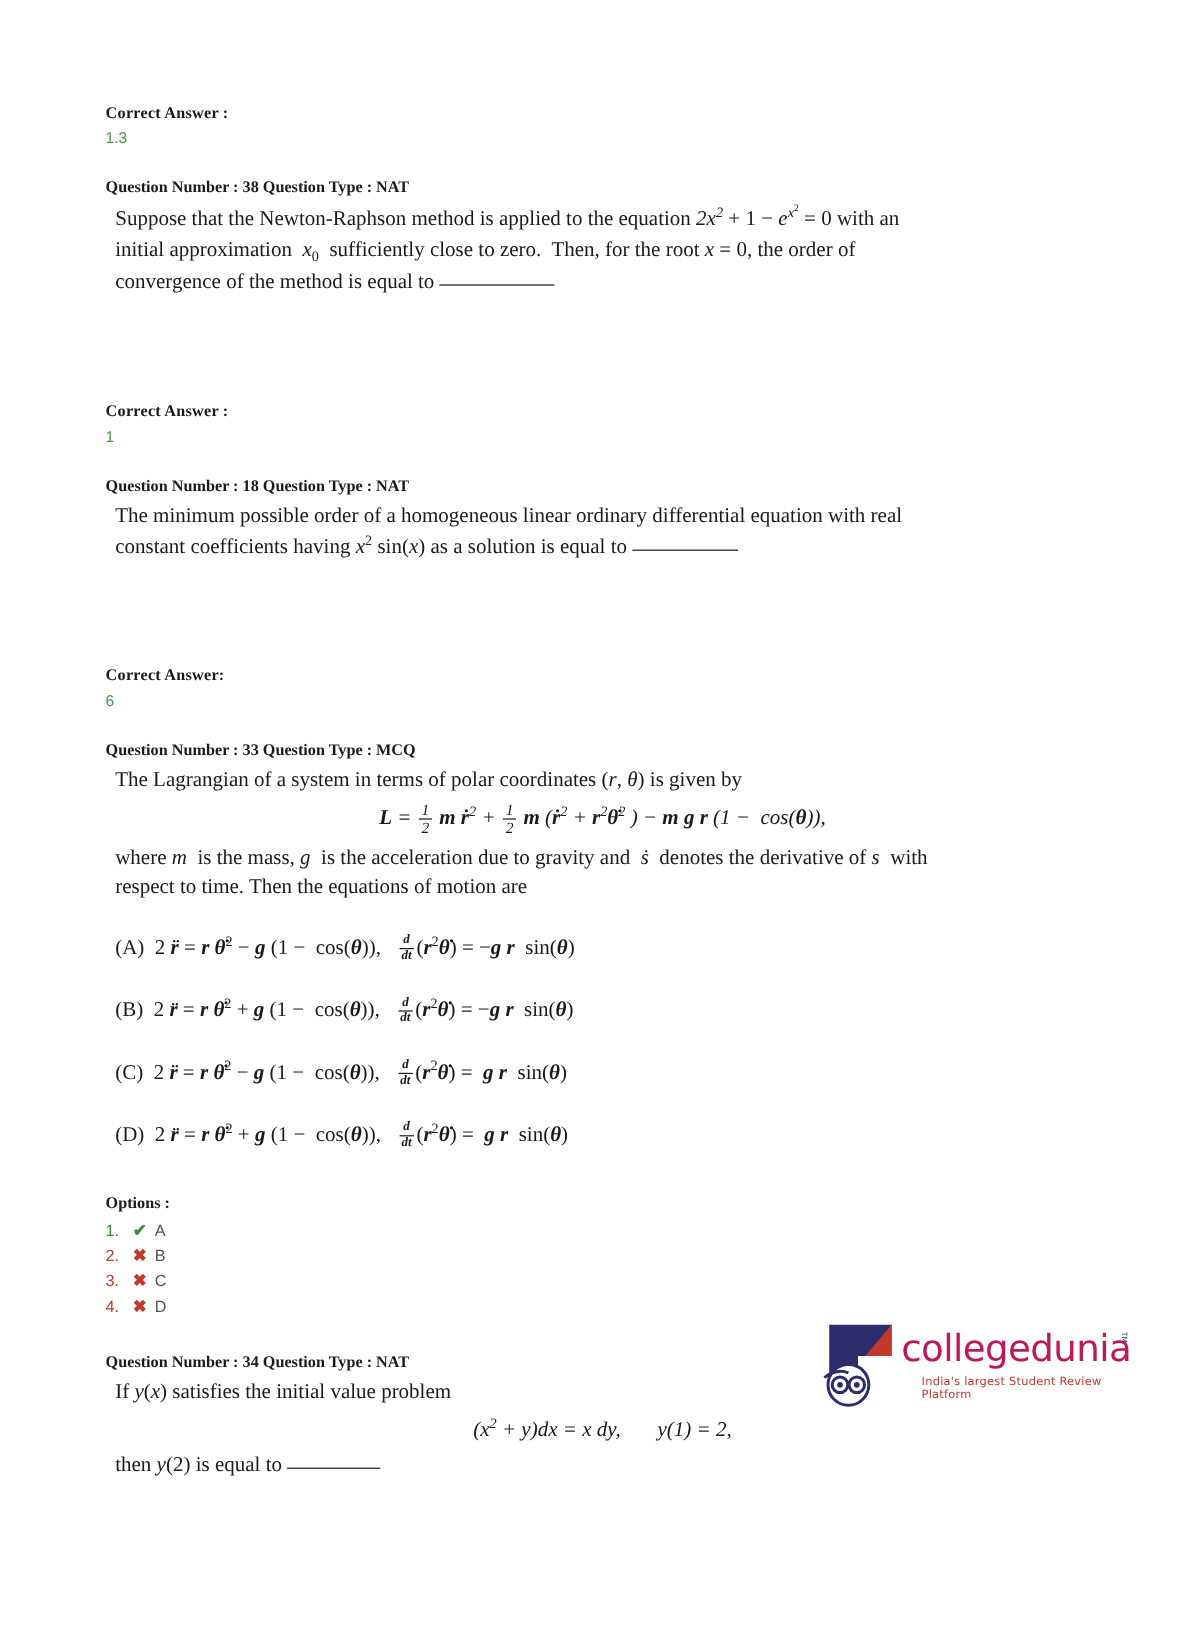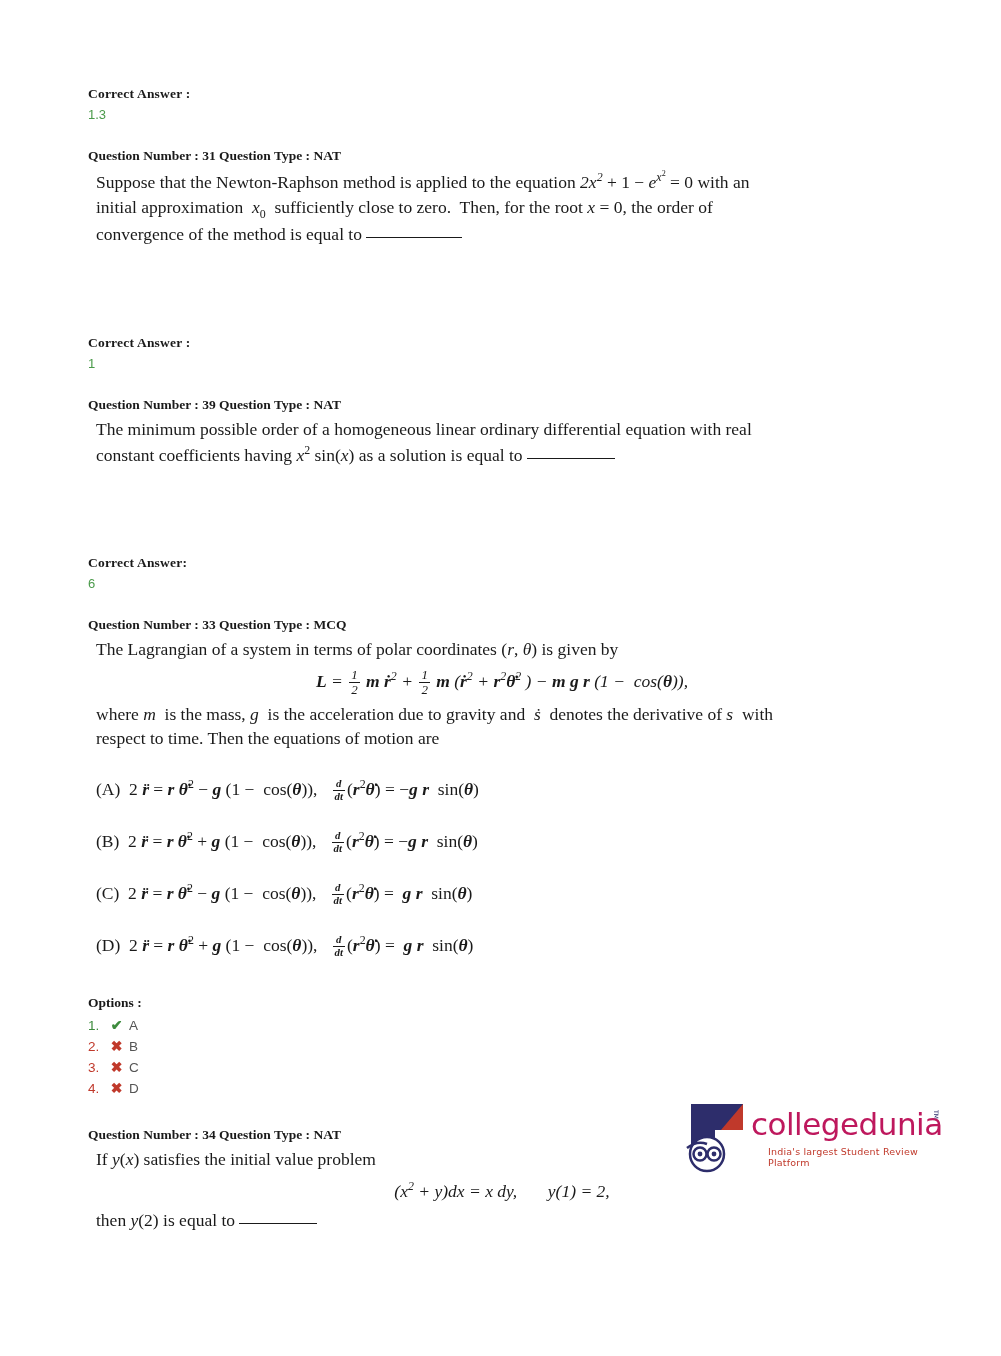--- a/index.html
+++ b/index.html
@@ -160,35 +160,35 @@
 <body>
 
 <div class="page">
   <div class="content">
 
     <div class="meta-label">Correct Answer :</div>
     <div class="ans-correct">1.3</div>
 
     <div class="spacer-sm"></div>
 
-    <div class="qhead">Question Number : 31  Question Type : NAT</div>
+    <div class="qhead">Question Number : 38  Question Type : NAT</div>
     <div class="qbody">
       Suppose that the Newton-Raphson method is applied to the equation <span class="it">2x</span><sup><span class="it">2</span></sup> + 1 − <span class="it">e</span><sup><span class="it">x</span><sup>2</sup></sup> = 0 with an<br>
       initial approximation&nbsp; <span class="it">x</span><sub>0</sub>&nbsp; sufficiently close to zero.&nbsp; Then, for the root <span class="it">x</span> = 0, the order of<br>
       convergence of the method is equal to <span class="blank"></span>
     </div>
 
     <div class="spacer-lg"></div>
 
     <div class="meta-label">Correct Answer :</div>
     <div class="ans-correct">1</div>
 
     <div class="spacer-sm"></div>
 
-    <div class="qhead">Question Number : 39  Question Type : NAT</div>
+    <div class="qhead">Question Number : 18  Question Type : NAT</div>
     <div class="qbody">
       The minimum possible order of a homogeneous linear ordinary differential equation with real<br>
       constant coefficients having <span class="it">x</span><sup>2</sup> sin(<span class="it">x</span>) as a solution is equal to <span class="blank short"></span>
     </div>
 
     <div class="spacer-lg"></div>
 
     <div class="meta-label">Correct Answer:</div>
     <div class="ans-correct">6</div>
 

